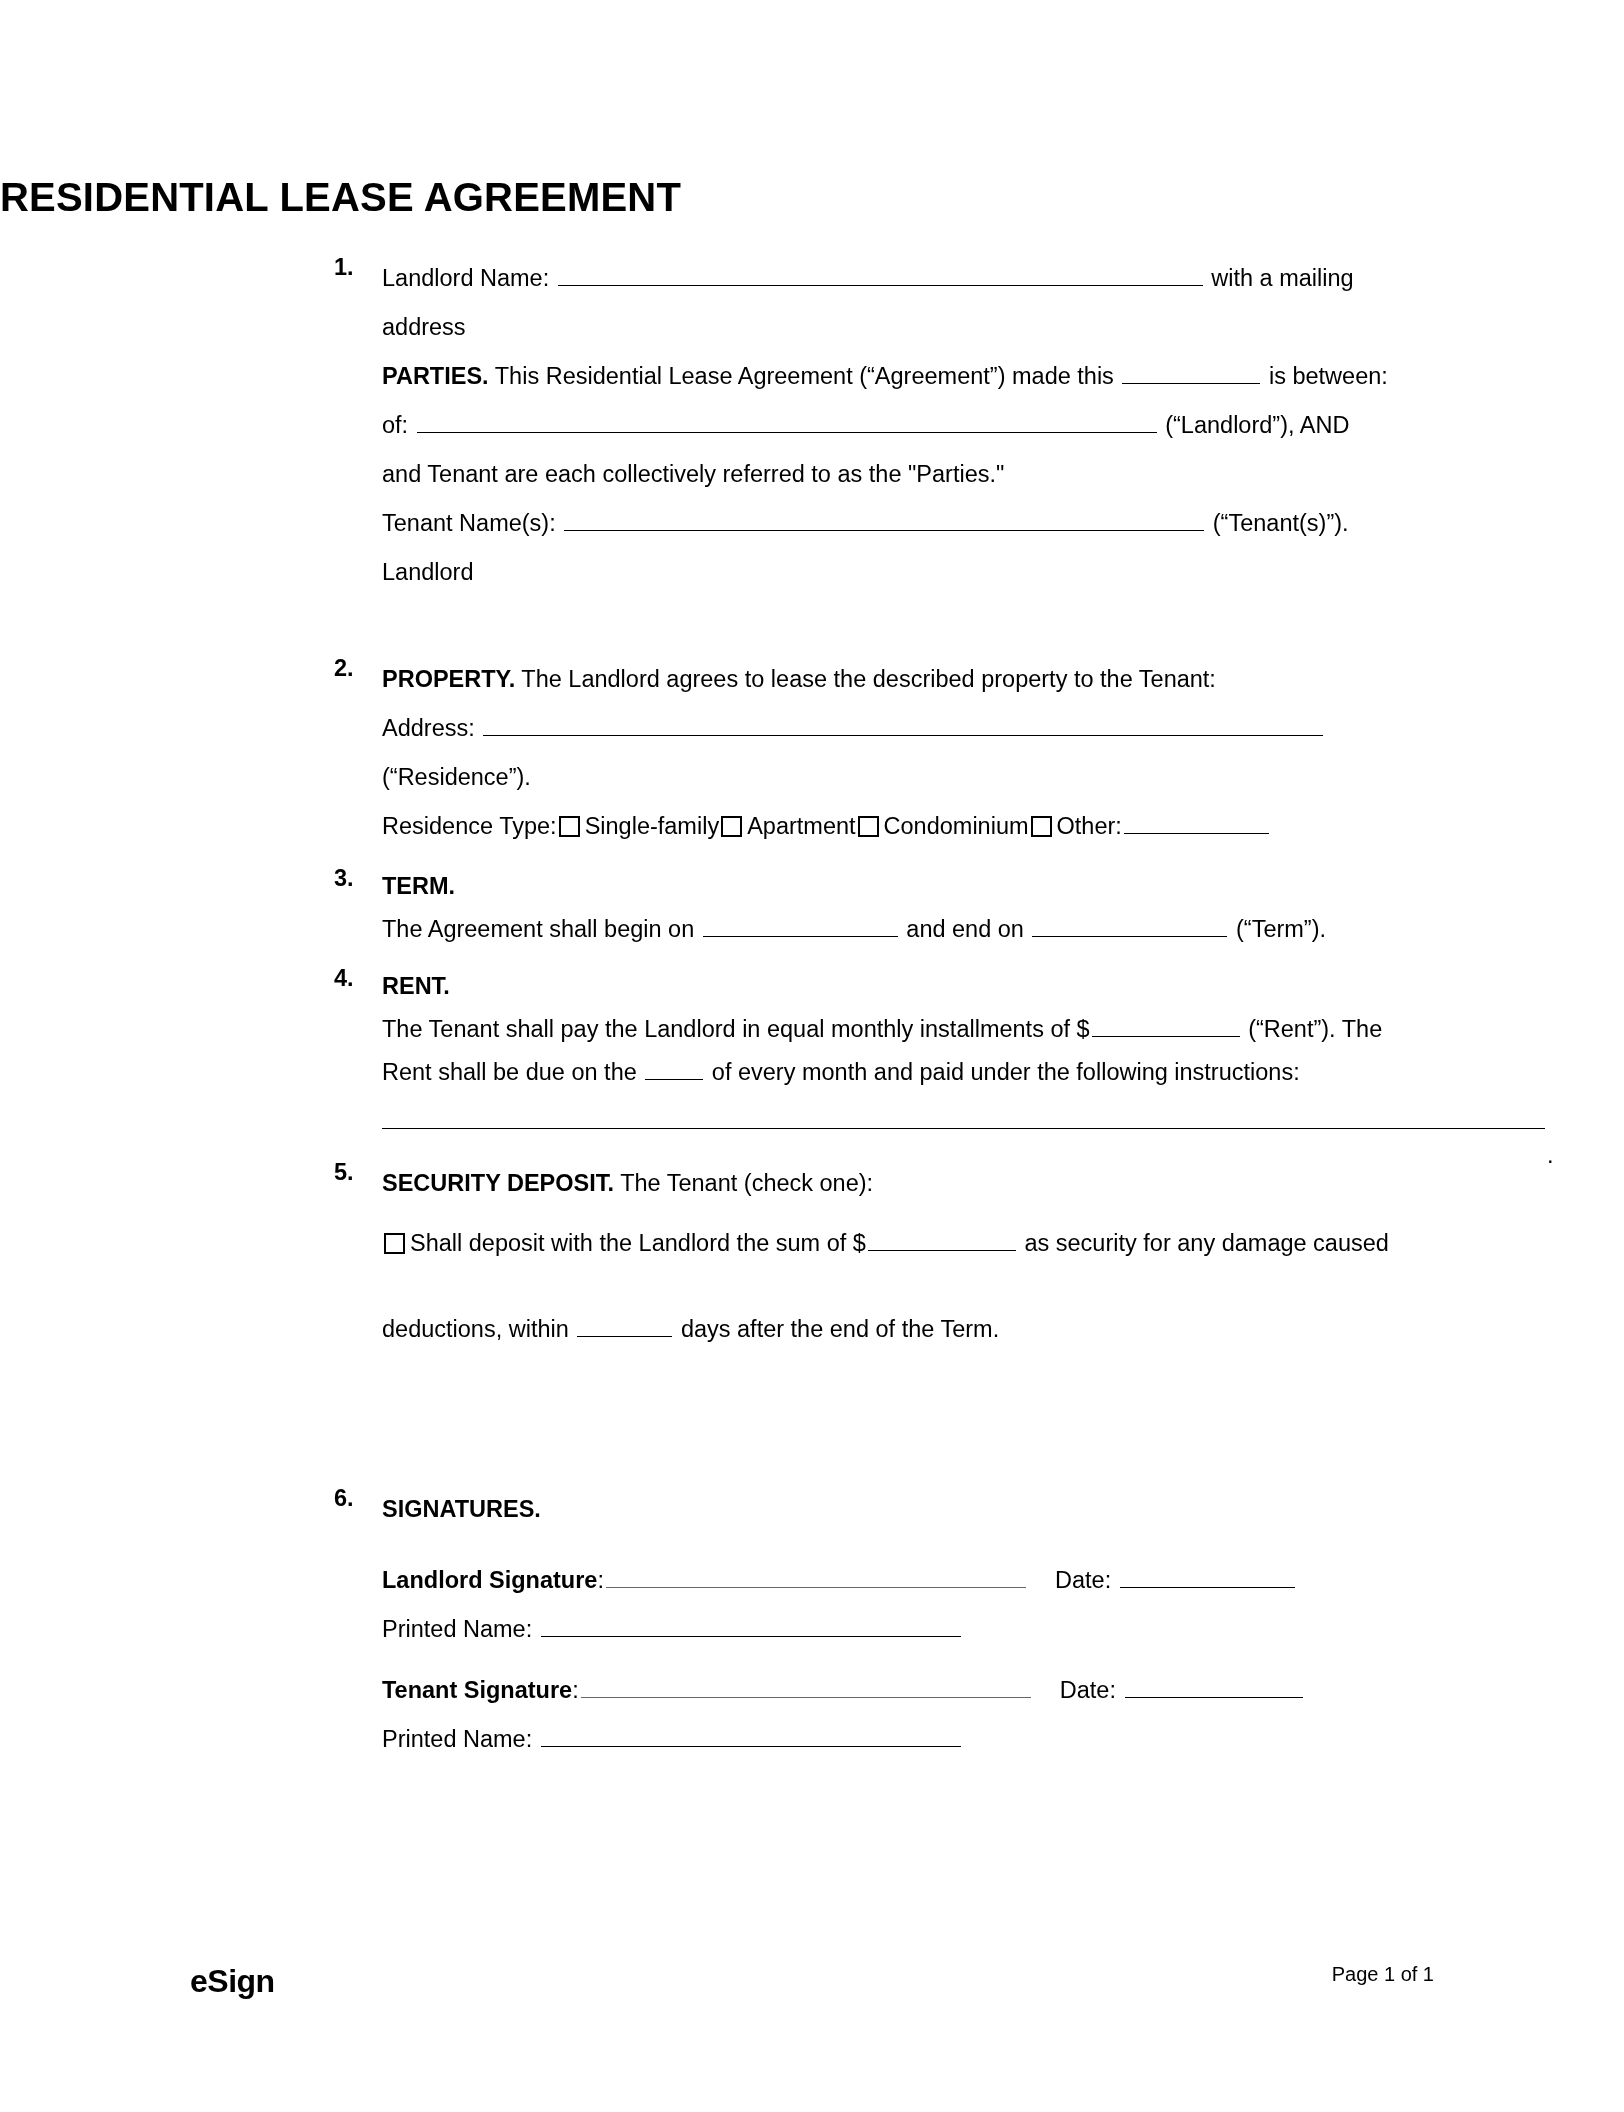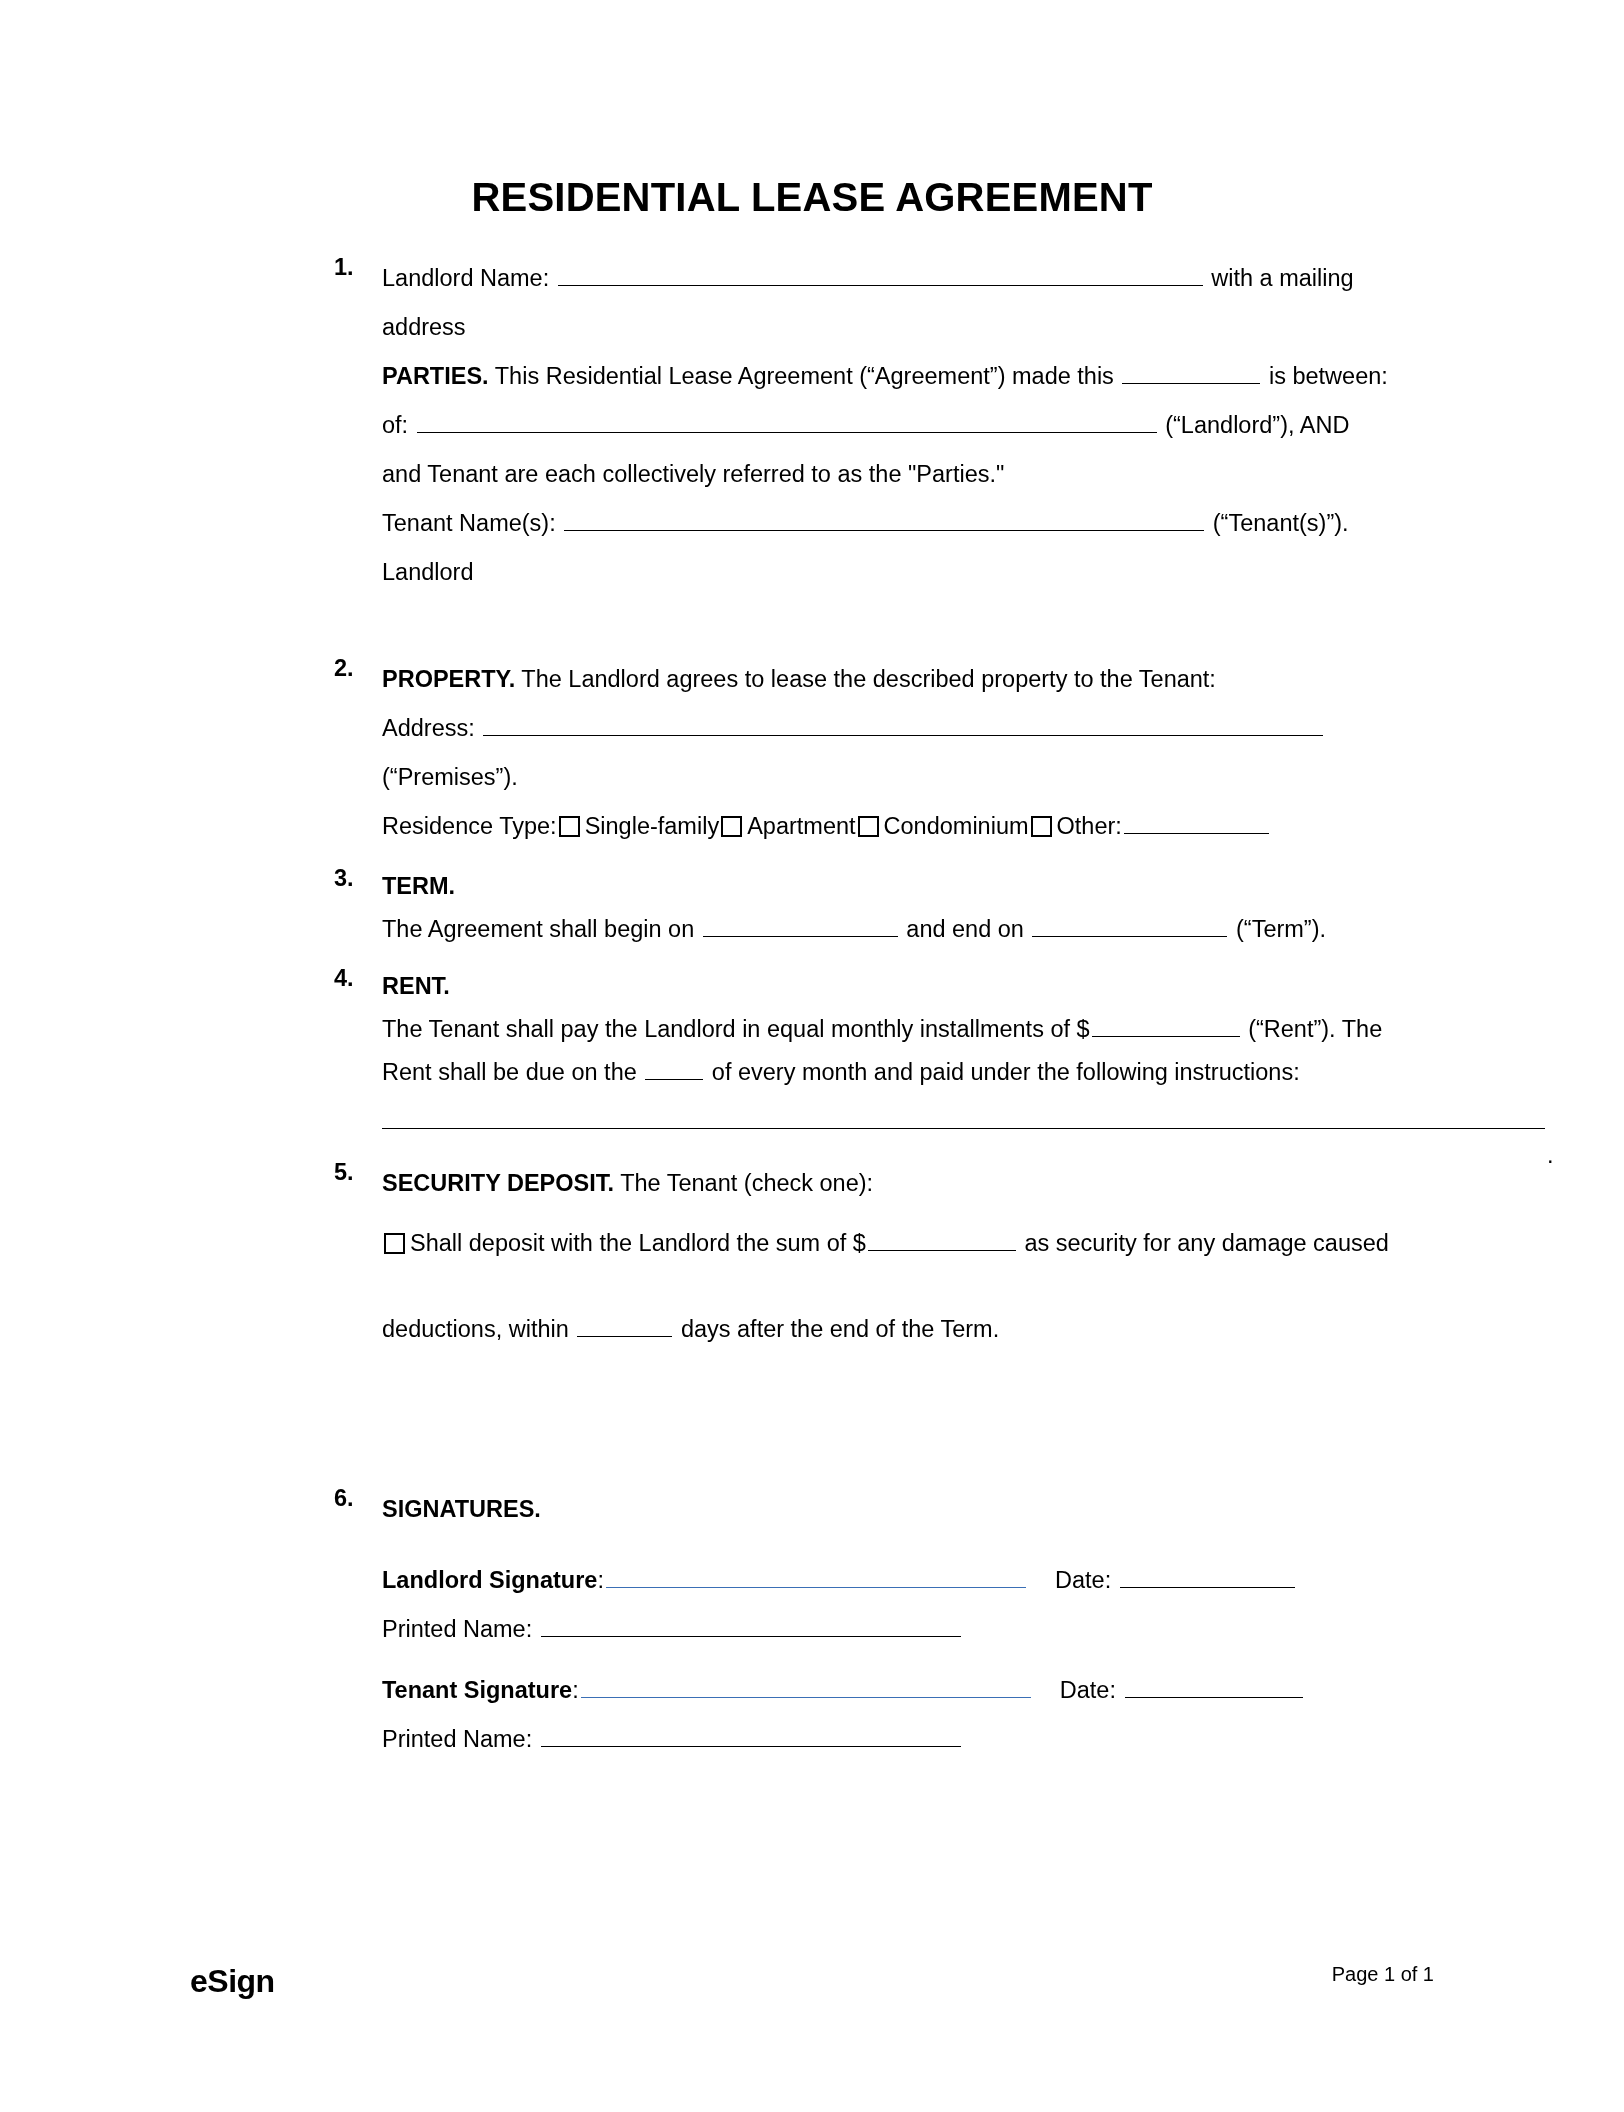--- a/index.html
+++ b/index.html
@@ -17,21 +17,20 @@
   }
   .page {
     position: relative;
     width: 1624px;
     height: 2112px;
     box-sizing: border-box;
     padding: 0;
     background: #fff;
   }
   .doc-title {
-    text-align: center;
     font-size: 40px;
     font-weight: bold;
     letter-spacing: 0.2px;
     margin: 0;
     padding-top: 175px;
   }
   .content {
     margin: 0 auto;
     width: 1230px;
     padding-left: 185px;
@@ -151,21 +150,21 @@
 
     <div class="section">
       <span class="sec-num">2.</span>
       <div class="para">
         <b>PROPERTY.</b>
         <span>The Landlord agrees to lease the described property to the Tenant:</span>
       </div>
       <div class="para">
         <span>Address:</span>
         <span class="ul" style="width:840px"></span>
-        <span>(“Premises”).</span>
+        <span>(“Residence”).</span>
       </div>
       <div class="para">
         <span>Residence Type:</span><span class="cb"></span><span>Single-family</span><span class="cb"></span><span>Apartment</span><span class="cb"></span><span>Condominium</span><span class="cb"></span><span>Other:</span><span class="ul" style="width:145px"></span>
       </div>
     </div>
 
     <div class="spacer-sm"></div>
 
     <div class="section">
       <span class="sec-num">3.</span>

